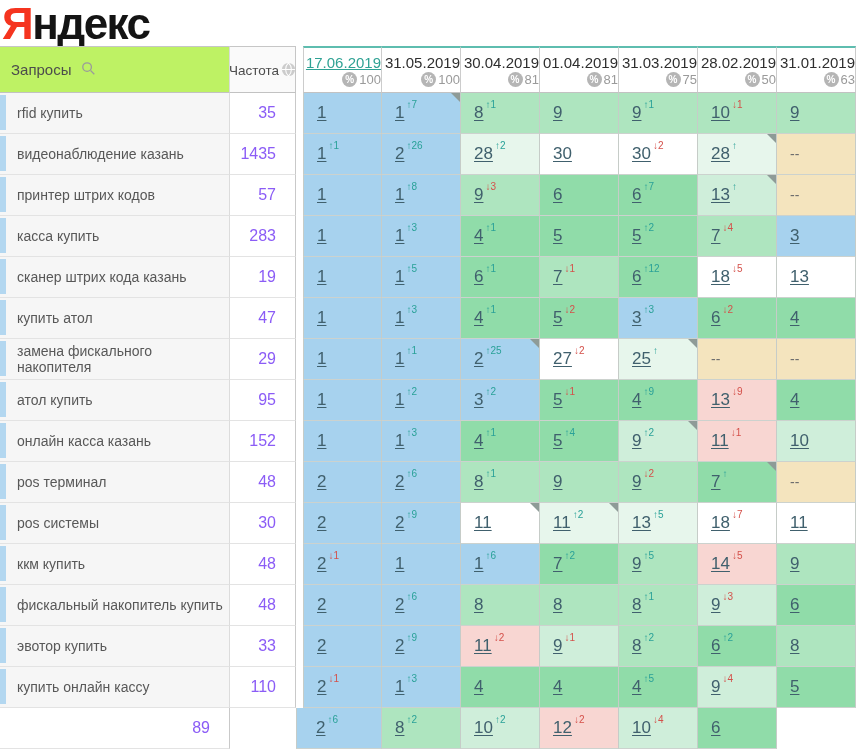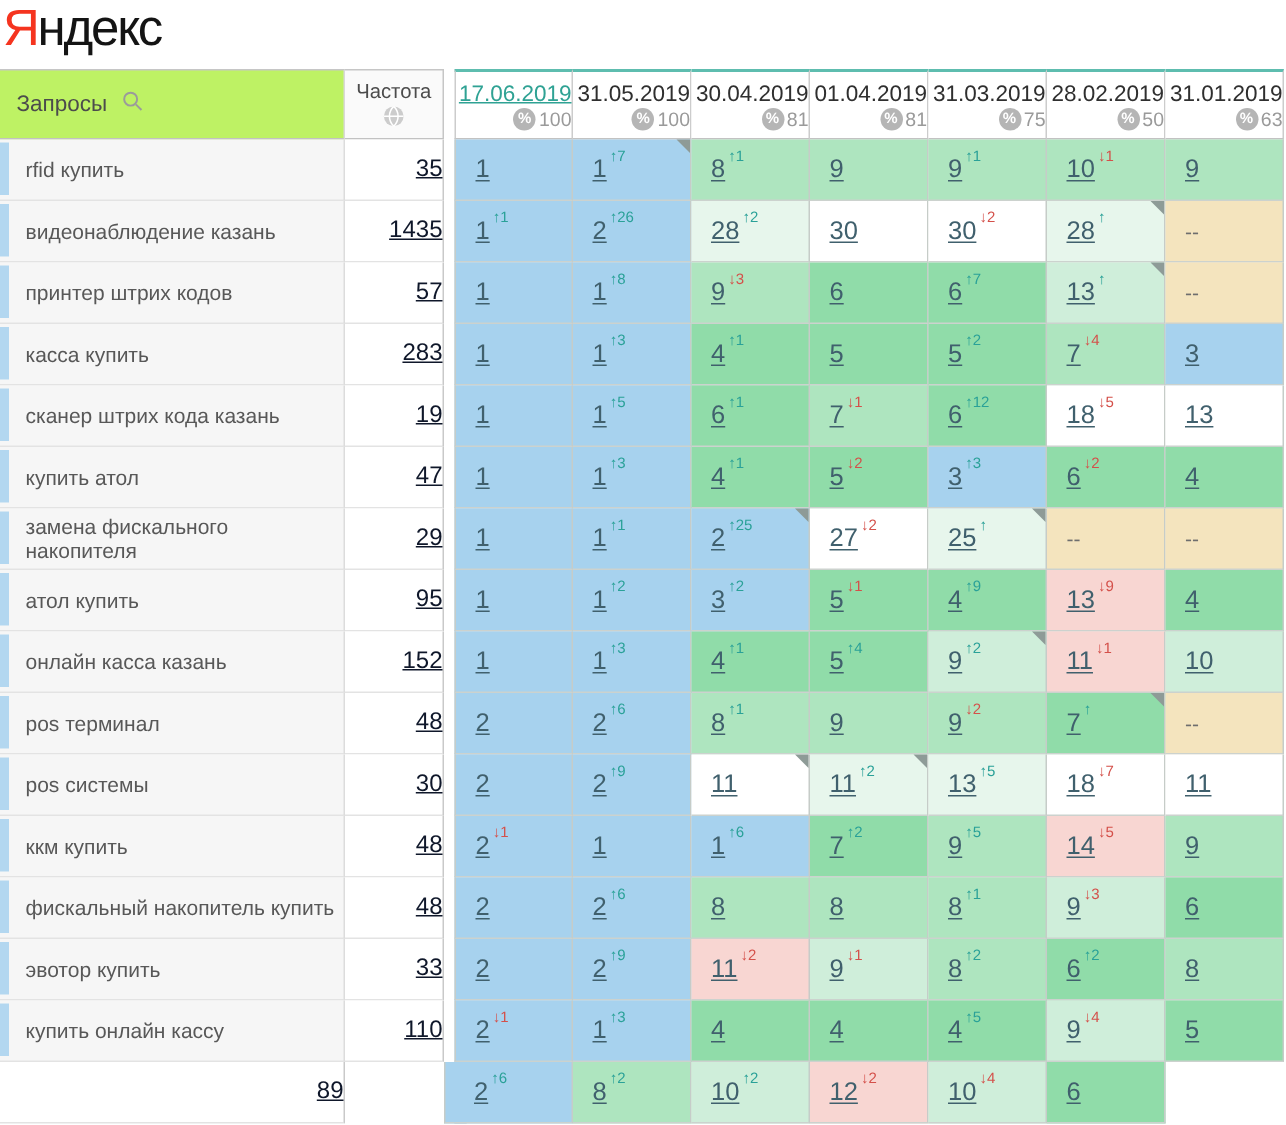--- a/index.html
+++ b/index.html
@@ -1,40 +1,40 @@
 <!DOCTYPE html>
 <html style="--logo_red: #f5341f; --teal: #5ebdaf; --sel: #2fa294; --strip: #b3d7f0; --up: #2aa198; --down: #d4504a; --blue: #a7d2ee; --g1: #90dca9; --g2: #aee5bf; --g3: #cfeeda; --g4: #e7f6ec; --white: #ffffff; --pink: #f8d6d2; --beige: #f4e4be;"><head>
 <meta charset="utf-8">
 <style>
   html,body{margin:0;padding:0;}
   body{
     width:857px;height:750px;overflow:hidden;background:#fff;
     font-family:"Liberation Sans",sans-serif;
   }
   .topbar{height:46px;background:#fff;}
-  .logo{display:inline-block;font-size:34px;font-weight:normal;letter-spacing:-1.5px;line-height:1;padding:2px 0 0 2px;cursor:pointer;}
+  .logo{display:inline-block;font-size:44px;font-weight:bold;letter-spacing:-1.5px;line-height:1;padding:2px 0 0 2px;cursor:pointer;}
   .l-red{color:var(--logo_red);}
   .l-black{color:#141414;}
 
   .tbl{
     display:grid;
     grid-template-columns:230px 66px 7px repeat(7,79px);
     grid-template-rows:47px;
     grid-auto-rows:41px;
     width:857px;
   }
   
   .qhead{
     background:#bef264;border-top:1px solid #c6c6c6;border-bottom:1px solid #c2c2c2;
     border-right:1px solid #d9d9d9;display:flex;align-items:center;gap:9px;
     padding-left:11px;color:#4c4c4c;font-size:15px;
   }
   .fhead{
     background:#fafafa;border-top:1px solid #c6c6c6;border-bottom:1px solid #c2c2c2;
-    border-right:1px solid #c6c6c6;display:flex;flex-direction:column;align-items:center;
+    border-right:1px solid #c6c6c6;display:flex;flex-direction:row;align-items:center;
     justify-content:center;gap:2px;color:#4c4c4c;font-size:13.5px;padding-top:2px;
   }
   .gut{background:#fff;}
   .dhead{
     background:#fff;border-top:2px solid var(--teal);border-bottom:1px solid #c2c2c2;
     border-right:1px solid #ccc;display:flex;flex-direction:column;align-items:flex-end;
     justify-content:center;padding-top:1px;
   }
   .dhead.first{border-left:1px solid #ccc;}
   .dlink{font-size:15px;color:#2f2f2f;text-decoration:none;cursor:pointer;}
@@ -46,22 +46,22 @@
 
   
   .qcell{
     position:relative;background:#f6f6f6;border-bottom:1px solid #e3e3e3;
     border-right:1px solid #dcdcdc;display:flex;align-items:center;
     padding-left:17px;font-size:14px;color:#585858;cursor:pointer;
   }
   .qcell::before{content:"";position:absolute;left:0;top:2px;bottom:3px;width:6px;background:var(--strip);}
   .fcell{
     background:#fff;border-bottom:1px solid #e3e3e3;border-right:1px solid #c9c9c9;
-    display:flex;align-items:center;justify-content:flex-end;
-    font-size:16px;color:#0f172a;text-decoration:underline;
+    display:flex;align-items:center;justify-content:flex-end;padding-right:19px;
+    font-size:16px;color:#8b5cf6;
   }
   .pcell{
     position:relative;display:flex;align-items:center;padding-left:13px;
     border-right:1px solid #c6ccc8;border-bottom:1px solid #ccd2ce;
   }
   .pcell.first{border-left:1px solid #c6ccc8;}
   .num{font-size:17px;color:#40606d;text-decoration:underline;text-underline-offset:2px;cursor:pointer;}
   .pcell.nodata .num{text-decoration:none;color:#6e6e6e;font-size:14px;cursor:default;}
   .chg{font-size:10px;margin-left:2px;align-self:flex-start;margin-top:7px;line-height:1;}
   .chg.up{color:var(--up);}

